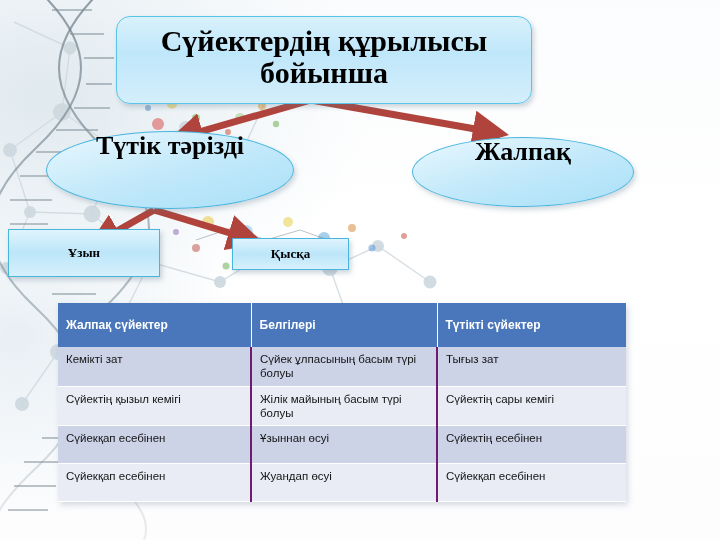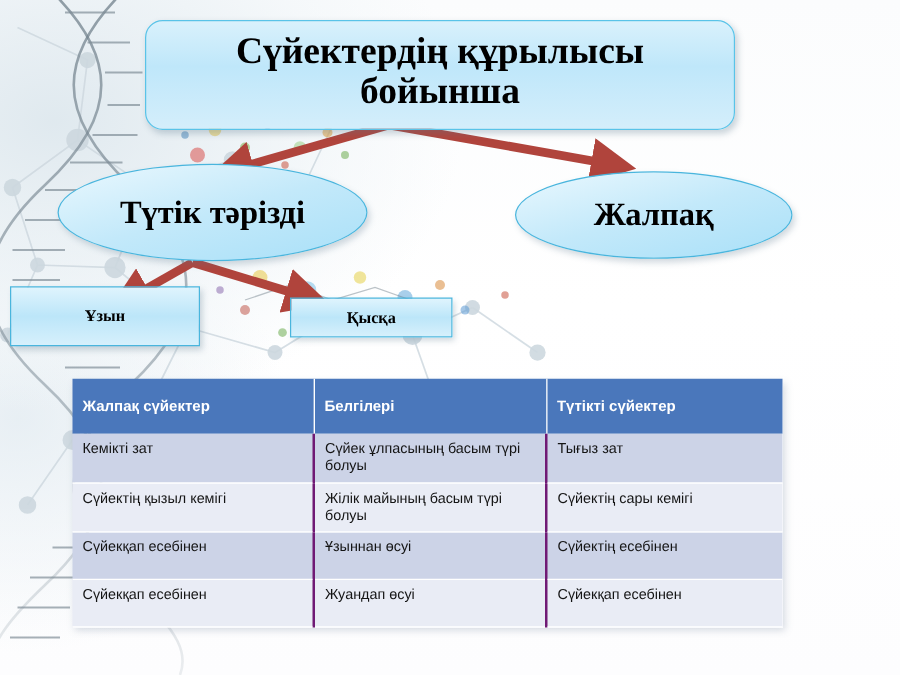--- a/index.html
+++ b/index.html
@@ -37,21 +37,21 @@
   .bg-svg { position:absolute; inset:0; }
 
   
   .arrows { position: absolute; inset: 0; }
 
   
   .title-box {
     position: absolute;
     left: 116px;
     top: 16px;
-    width: 472px;
+    width: 416px;
     height: 88px;
     border-radius: 14px;
     border: 1px solid #59c3e8;
     background: linear-gradient(180deg, #d9f1fc 0%, #bfe7fa 42%, #d4eefb 100%);
     box-shadow: 2px 3px 5px rgba(90,120,140,0.30);
     display: flex;
     align-items: center;
     justify-content: center;
     text-align: center;
     box-sizing: border-box;
@@ -67,21 +67,21 @@
   }
 
   
   .ellipse {
     position: absolute;
     border-radius: 50%;
     border: 1px solid #49b5dd;
     background: linear-gradient(165deg, #eaf8fe 0%, #c3e9fa 50%, #a9e0f8 100%);
     box-shadow: 2px 3px 5px rgba(90,120,140,0.28);
     display: flex;
-    align-items: center;
+    align-items: flex-start;
     justify-content: center;
     text-align: center;
     box-sizing: border-box;
   }
   .ellipse-text {
     font-family: "Liberation Serif", serif;
     font-weight: bold;
     font-size: 26px;
     line-height: 1.1;
     color: #000000;
@@ -118,21 +118,21 @@
   }
   #box-long {
     left: 8px;
     top: 229px;
     width: 152px;
     height: 48px;
   }
   #box-short {
     left: 232px;
     top: 238px;
-    width: 130px;
+    width: 117px;
     height: 32px;
   }
 
   
   #comparison-table {
     position: absolute;
     left: 58px;
     top: 303px;
     width: 568px;
     border-collapse: collapse;

